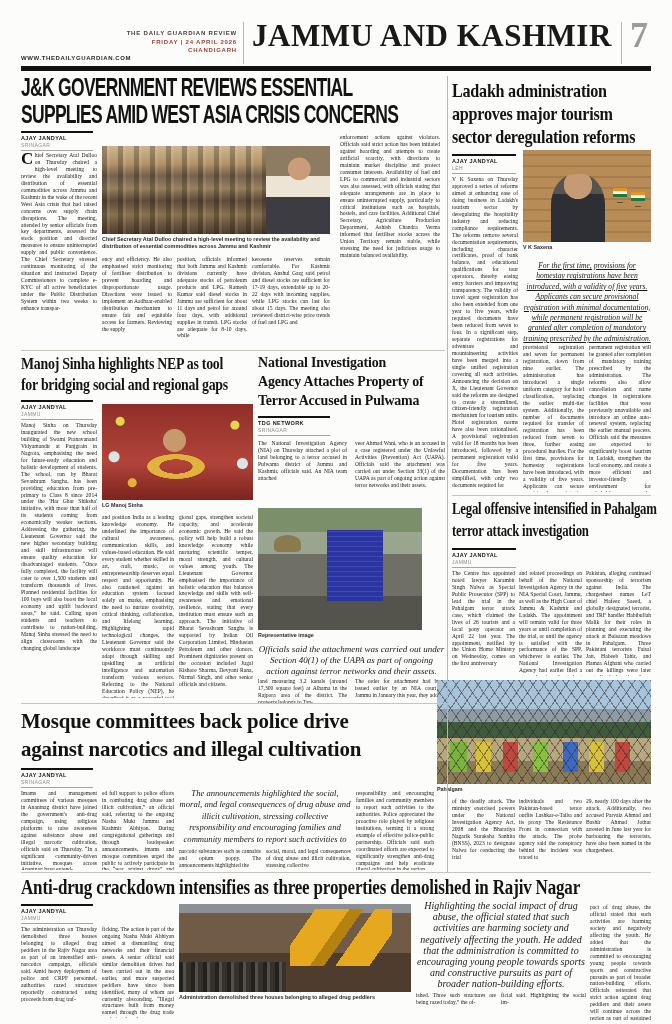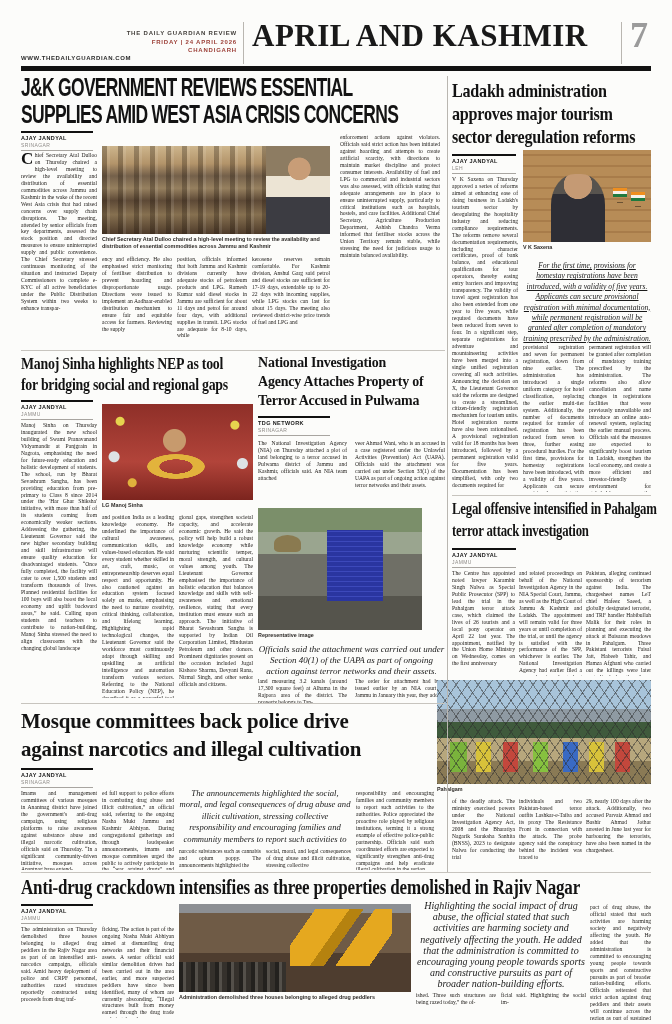--- a/index.html
+++ b/index.html
@@ -83,21 +83,21 @@
 <div class="page">
 
   <section style="left:0;top:0;width:672px;height:72px;">
     <div class="abs site-url" style="left:21px;top:55px;">WWW.THEDAILYGUARDIAN.COM</div>
     <div class="abs mast-info" style="left:100px;top:29px;width:137px;">
       <div>THE DAILY GUARDIAN REVIEW</div>
       <div class="red">FRIDAY | 24 APRIL 2026</div>
       <div class="red">CHANDIGARH</div>
     </div>
     <div class="vr" style="left:243px;top:22px;height:42px;"></div>
-    <div class="abs section-title" style="left:252px;top:18px;">APRIL AND KASHMIR</div>
+    <div class="abs section-title" style="left:252px;top:18px;">JAMMU AND KASHMIR</div>
     <div class="vr" style="left:621px;top:22px;height:42px;"></div>
     <div class="abs page-num" style="left:630px;top:14px;">7</div>
     <div class="abs black-bar" style="left:21px;top:66px;width:630px;height:5px;"></div>
   </section>
 
   <section style="left:21px;top:73px;width:424px;height:277px;">
     <div class="hl hl-lead" style="left:0;top:0;">J&amp;K GOVERNMENT REVIEWS ESSENTIAL</div>
     <div class="hl hl-lead" style="left:0;top:27px;">SUPPLIES AMID WEST ASIA CRISIS CONCERNS</div>
     <div class="byline" style="left:0;top:58px;width:72px;">
       <div class="by-name">AJAY JANDYAL</div>

